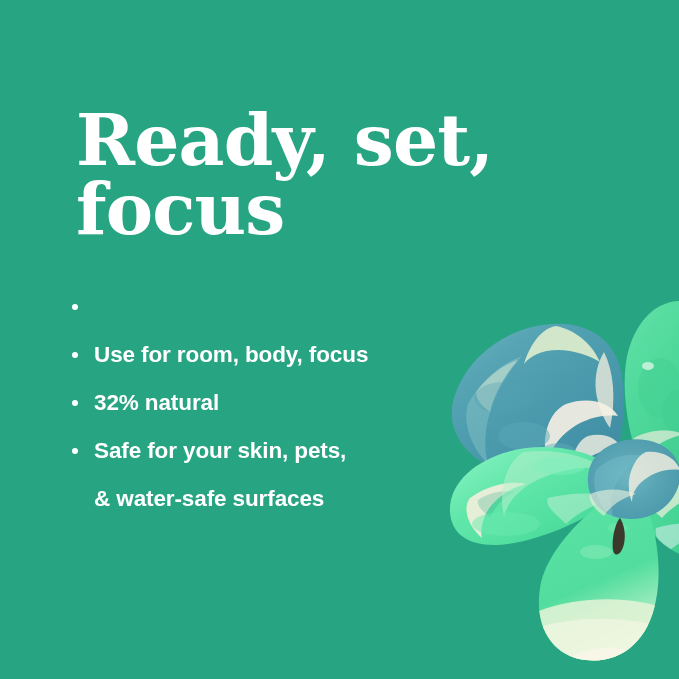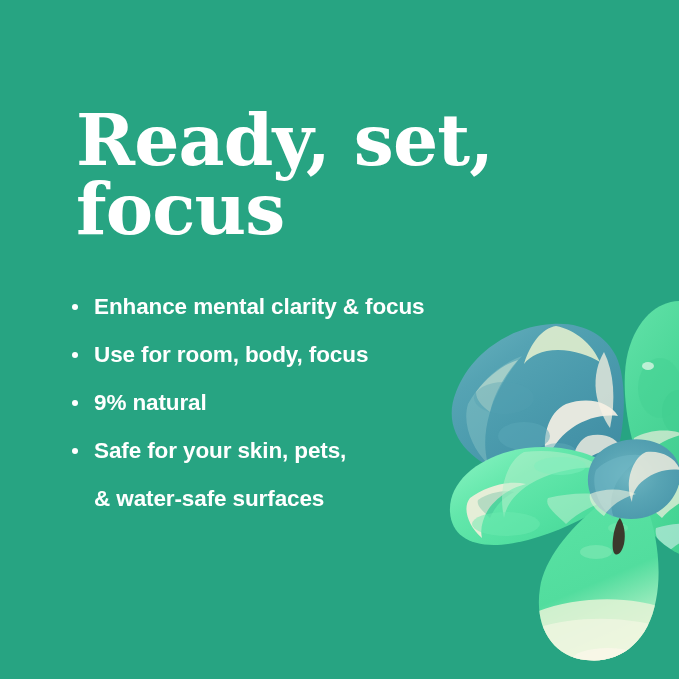--- a/index.html
+++ b/index.html
@@ -250,29 +250,28 @@
   <div id="content">
 
     <h1 id="headline">
       <span class="hl-line">Ready, set,</span>
       <span class="hl-line">focus</span>
     </h1>
 
     <ul id="bullet-list">
       <li class="bullet-item">
         <span class="bullet-dot"></span>
-        <span class="bullet-text">Enhance mental clarity &amp; focus</span>
       </li>
       <li class="bullet-item">
         <span class="bullet-dot"></span>
         <span class="bullet-text">Use for room, body, focus</span>
       </li>
       <li class="bullet-item">
         <span class="bullet-dot"></span>
-        <span class="bullet-text">9% natural</span>
+        <span class="bullet-text">32% natural</span>
       </li>
       <li class="bullet-item">
         <span class="bullet-dot"></span>
         <span class="bullet-text">Safe for your skin, pets,</span>
       </li>
       <li class="bullet-item continuation">
         
         <span class="bullet-text">&amp; water-safe surfaces</span>
       </li>
     </ul>

